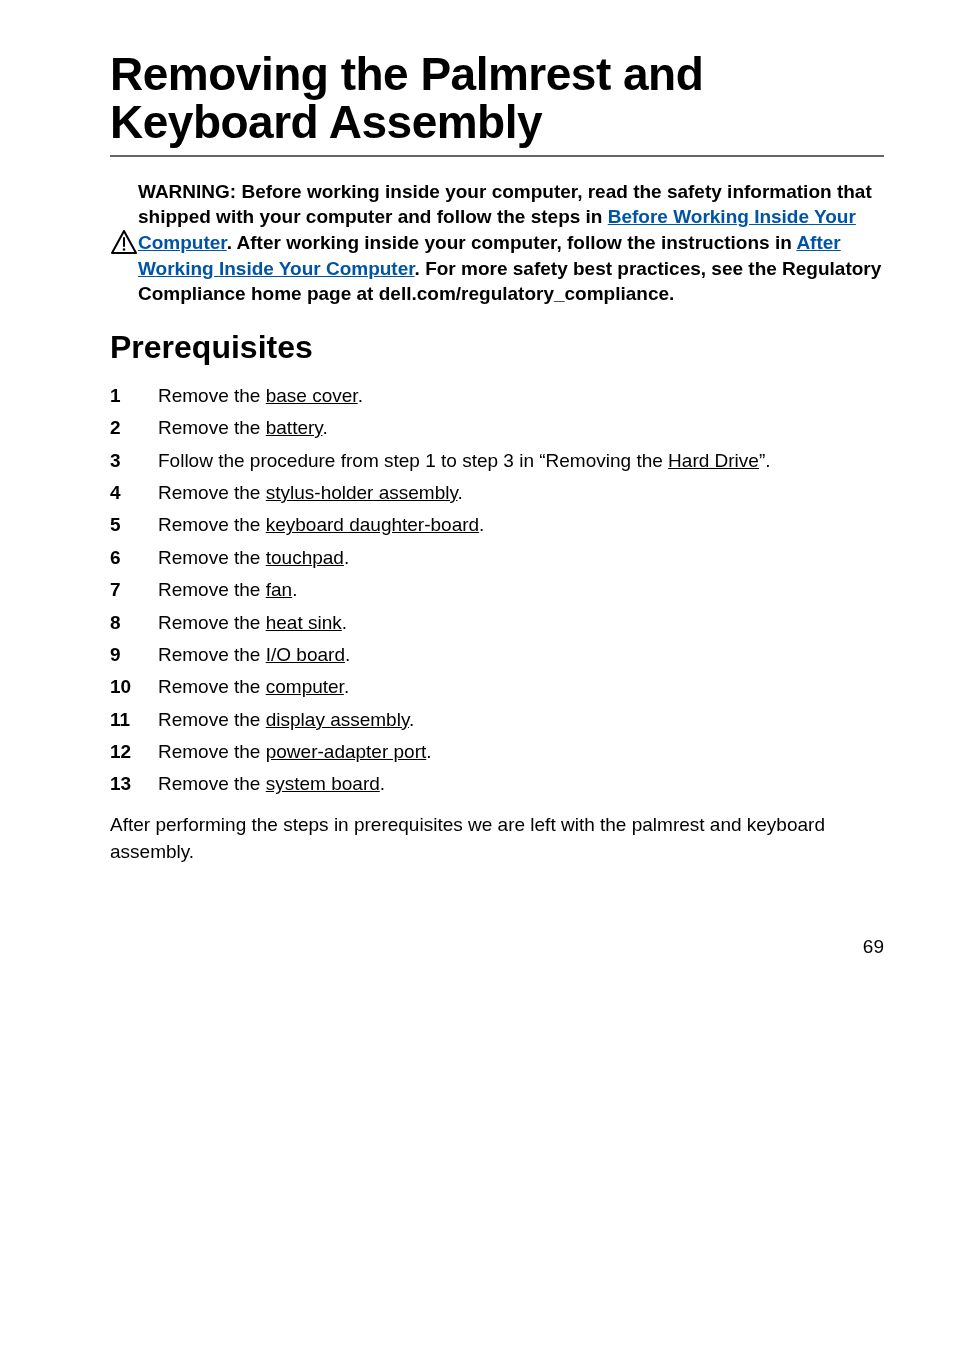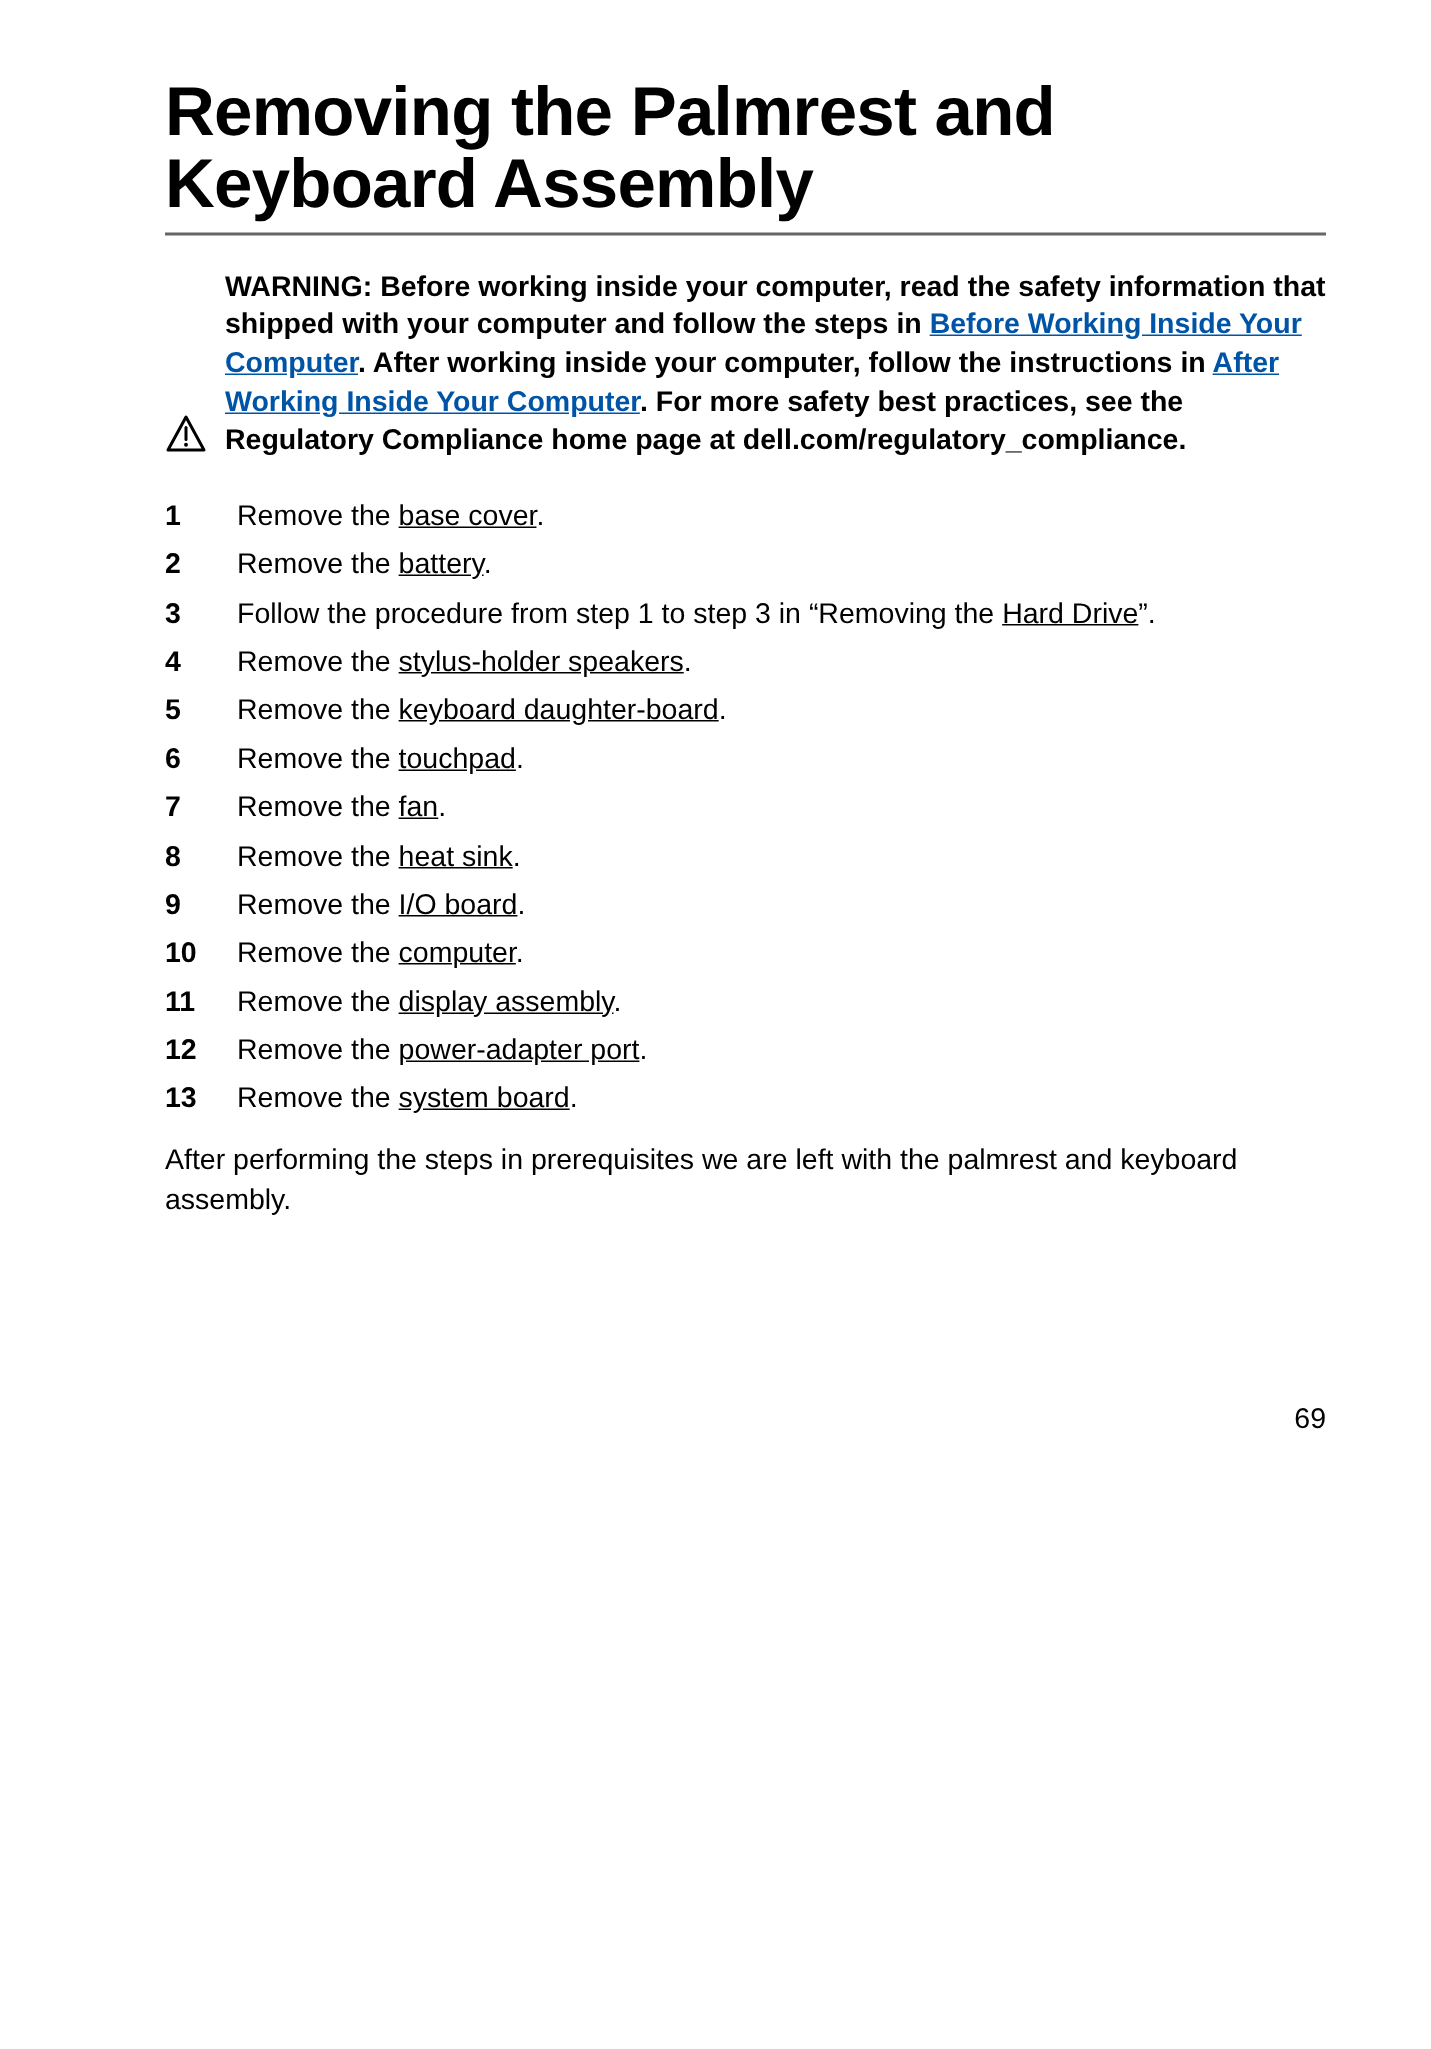--- a/index.html
+++ b/index.html
@@ -23,22 +23,21 @@
     font-size: 46px;
     font-weight: 700;
     margin: 0 0 4px 0;
     line-height: 1.05;
     letter-spacing: -0.5px;
     border-bottom: 2px solid #666;
     padding-bottom: 8px;
   }
   .warning-block {
     display: flex;
-    align-items: flex-end;
-    gap: 12px;
+    align-items: center;
     margin-top: 22px;
     margin-bottom: 22px;
   }
   .warning-icon {
     flex: 0 0 auto;
     margin-top: 2px;
   }
   .warning-text {
     font-weight: 700;
     font-size: 19px;
@@ -104,33 +103,34 @@
         <polygon points="14,2 26,24 2,24" fill="none" stroke="#000" stroke-width="2" stroke-linejoin="round"></polygon>
         <line x1="14" y1="9" x2="14" y2="17" stroke="#000" stroke-width="2" stroke-linecap="round"></line>
         <circle cx="14" cy="20.5" r="1.3" fill="#000"></circle>
       </svg>
     </span>
     <div class="warning-text">
       <span>WARNING: Before working inside your computer, read the safety information that shipped with your computer and follow the steps in </span><span class="link">Before Working Inside Your Computer</span><span>. After working inside your computer, follow the instructions in </span><span class="link">After Working Inside Your Computer</span><span>. For more safety best practices, see the Regulatory Compliance home page at dell.com/regulatory_compliance.</span>
     </div>
   </div>
 
+  <h2>Prerequisites</h2>
 
   <ol class="prereq">
     <li>
         <span><span>Remove the </span><span class="link-normal">base cover</span><span>.</span></span>
       </li>
     <li>
         <span><span>Remove the </span><span class="link-normal">battery</span><span>.</span></span>
       </li>
     <li>
         <span><span>Follow the procedure from step 1 to step 3 in “Removing the </span><span class="link-normal">Hard Drive</span><span>”.</span></span>
       </li>
     <li>
-        <span><span>Remove the </span><span class="link-normal">stylus-holder speakers</span><span>.</span></span>
+        <span><span>Remove the </span><span class="link-normal">stylus-holder assembly</span><span>.</span></span>
       </li>
     <li>
         <span><span>Remove the </span><span class="link-normal">keyboard daughter-board</span><span>.</span></span>
       </li>
     <li>
         <span><span>Remove the </span><span class="link-normal">touchpad</span><span>.</span></span>
       </li>
     <li>
         <span><span>Remove the </span><span class="link-normal">fan</span><span>.</span></span>
       </li>

